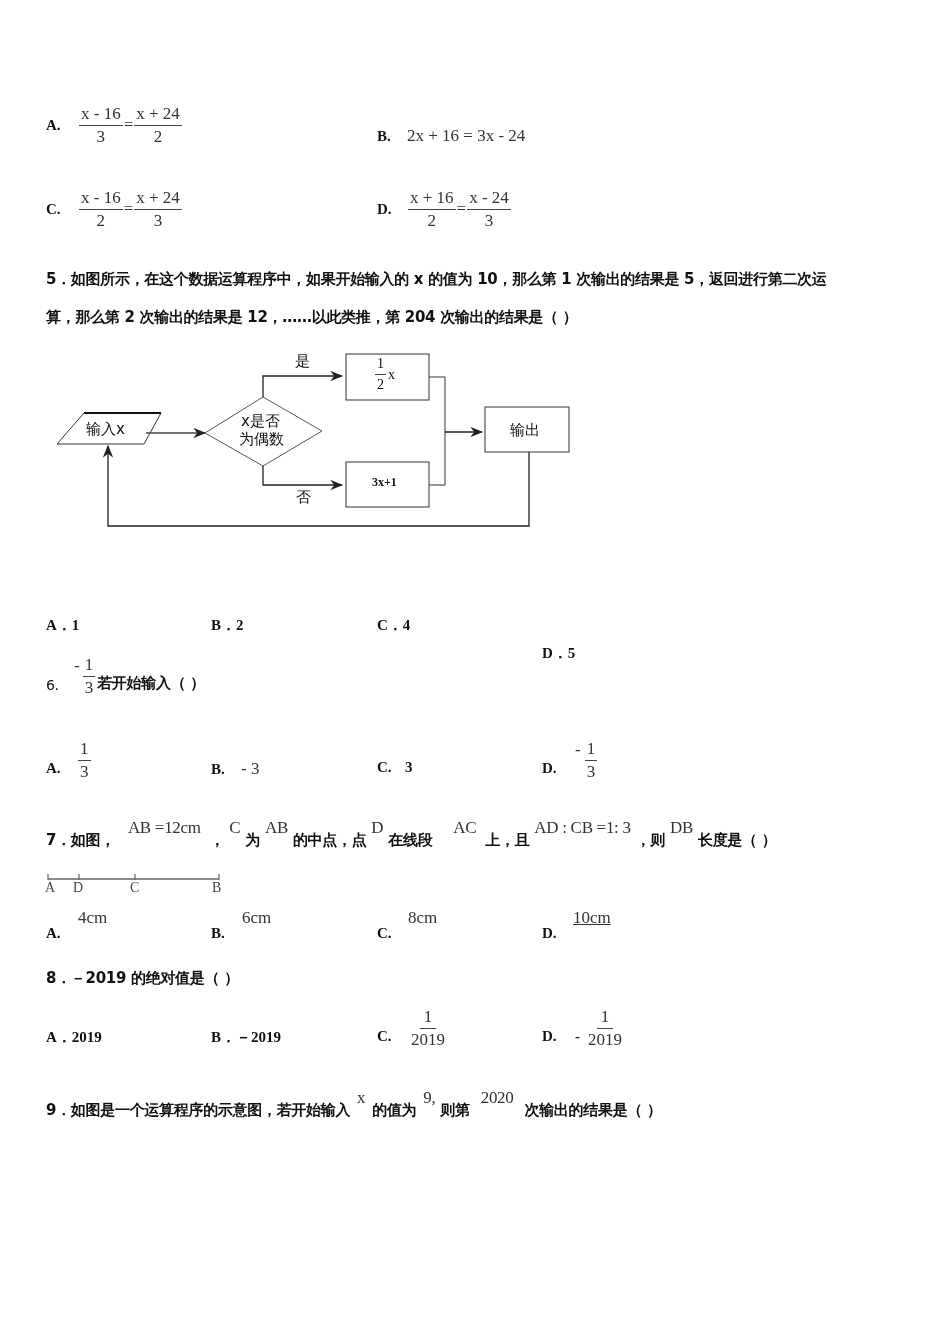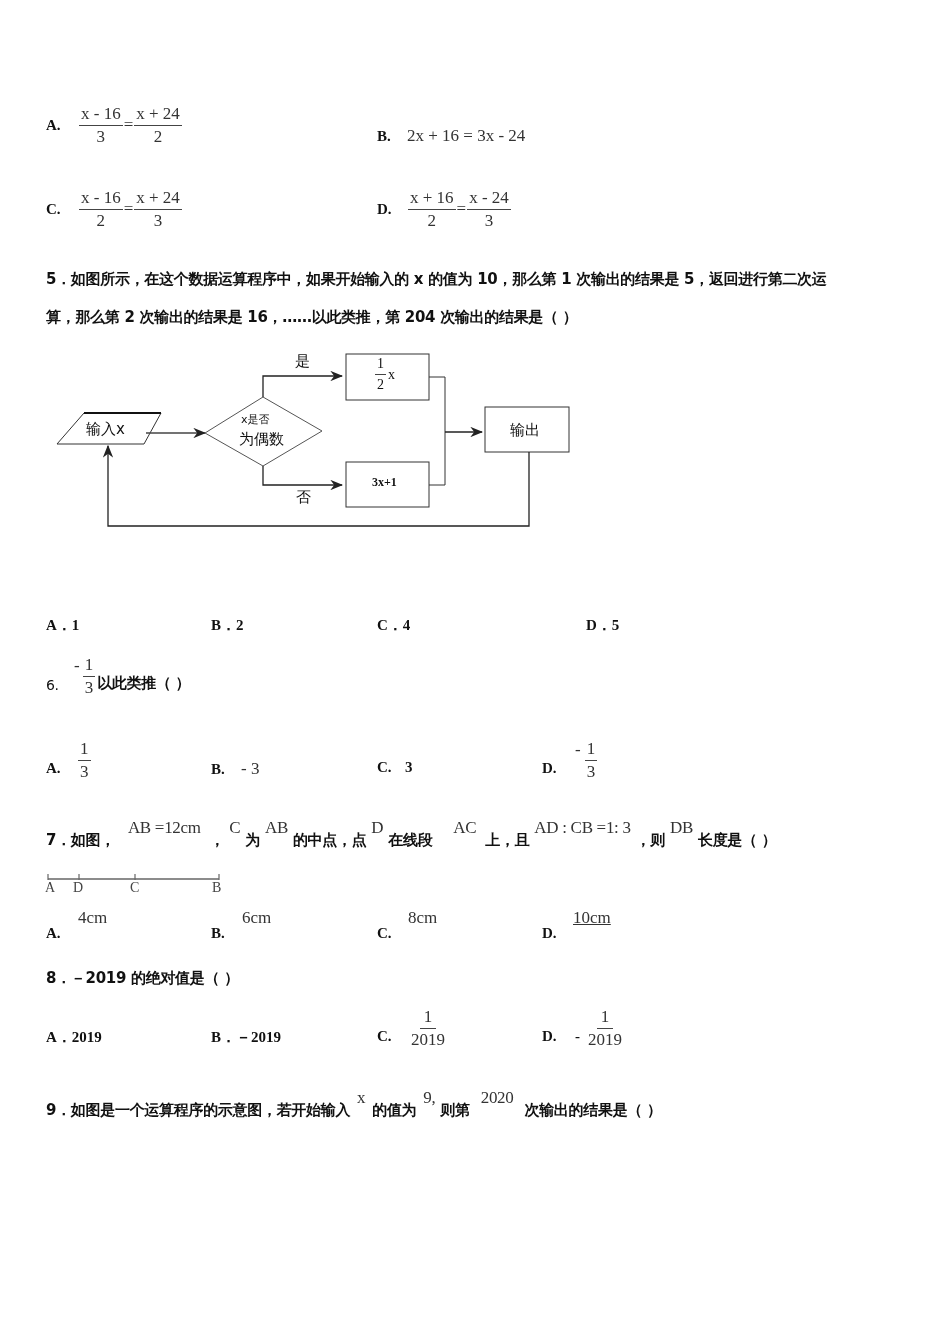--- a/index.html
+++ b/index.html
@@ -57,21 +57,21 @@
     <span class="den">2</span>
   </span>
   <span class="math" style="margin:0 1px;">=</span>
   <span class="math frac">
     <span class="num">x - 24</span>
     <span class="den">3</span>
   </span>
 </div>
 
 <div class="abs q" style="left:46px; top:270px; white-space:nowrap;">5．如图所示，在这个数据运算程序中，如果开始输入的 x 的值为 10，那么第 1 次输出的结果是 5，返回进行第二次运</div>
-<div class="abs q" style="left:46px; top:308px; white-space:nowrap;">算，那么第 2 次输出的结果是 16，……以此类推，第 204 次输出的结果是（  ）</div>
+<div class="abs q" style="left:46px; top:308px; white-space:nowrap;">算，那么第 2 次输出的结果是 12，……以此类推，第 204 次输出的结果是（  ）</div>
 
 <div class="abs" style="left:50px; top:340px; width:530px; height:200px;">
   <svg width="530" height="200" viewBox="0 0 530 200">
     <defs>
       <marker id="arr" markerWidth="10" markerHeight="8" refX="9" refY="4" orient="auto">
         <path d="M0,0 L10,4 L0,8 L3,4 Z" fill="#222"></path>
       </marker>
     </defs>
 
     <polygon points="34,73 111,73 94,104 7,104" fill="#fff" stroke="#333" stroke-width="1"></polygon>
@@ -90,48 +90,48 @@
     <rect x="296" y="122" width="83" height="45" fill="#fff" stroke="#333" stroke-width="1"></rect>
 
     <polyline points="379,37 395,37 395,145 379,145" fill="none" stroke="#333" stroke-width="1"></polyline>
     <line x1="395" y1="92" x2="432" y2="92" stroke="#222" stroke-width="1.3" marker-end="url(#arr)"></line>
 
     <rect x="435" y="67" width="84" height="45" fill="#fff" stroke="#333" stroke-width="1"></rect>
 
     <polyline points="479,112 479,186 58,186 58,106" fill="none" stroke="#222" stroke-width="1.3" marker-end="url(#arr)"></polyline>
   </svg>
   <span class="abs fc-text" style="left:36px; top:80px;text-align:right;">输入x</span>
-  <span class="abs fc-text" style="left:191px; top:72px; font-size:11px;">x是否</span>
+  <span class="abs fc-text" style="left:191px; top:72px; font-size:15px;">x是否</span>
   <span class="abs fc-text" style="left:189px; top:90px; font-size:15px;">为偶数</span>
   <span class="abs fc-text" style="left:245px; top:12px;">是</span>
   <span class="abs fc-text" style="left:246px; top:148px;">否</span>
   <span class="abs" style="left:325px; top:16px; display:flex; align-items:center; font-family:'Liberation Serif',serif; font-size:14px;">
     <span class="frac">
       <span class="num" style="line-height:16px;">1</span>
       <span class="den" style="line-height:16px;">2</span>
     </span>
     <span style="margin-left:2px;">x</span>
   </span>
   <span class="abs" style="left:322px; top:135px; font-family:'Liberation Serif',serif; font-size:12px; font-weight:bold;">3x+1</span>
   <span class="abs fc-text" style="left:460px; top:81px;">输出</span>
 </div>
 
 <div class="abs lbl" style="left:46px; top:616px;"><span>A．</span><span>1</span></div>
 <div class="abs lbl" style="left:211px; top:616px;"><span>B．</span><span>2</span></div>
 <div class="abs lbl" style="left:377px; top:616px;"><span>C．</span><span>4</span></div>
-<div class="abs lbl" style="left:542px; top:616px;margin-left:44px;"><span>D．</span><span>5</span></div>
+<div class="abs lbl" style="left:542px; top:644px;"><span>D．</span><span>5</span></div>
 
 <div class="abs" style="left:46px; top:651px; height:46px; display:flex; align-items:flex-end;">
   <span class="q" style="width:28px; font-weight:normal; font-family:'DejaVu Sans',sans-serif; font-size:14px; padding-bottom:4px;">6.</span>
   <span class="math" style="align-self:center; margin-right:3px; margin-top:-16px;">-</span>
   <span class="math frac">
     <span class="num">1</span>
     <span class="den">3</span>
   </span>
-  <span class="q" style="padding-bottom:4px; margin-left:2px;">以此类推（   ）</span>
+  <span class="q" style="padding-bottom:4px; margin-left:2px;">若开始输入（   ）</span>
 </div>
 
 <div class="abs" style="left:46px; top:735px; height:46px; display:flex; align-items:flex-end;">
   <span class="lbl" style="width:32px; padding-bottom:4px;">A.</span>
   <span class="math frac">
     <span class="num">1</span>
     <span class="den">3</span>
   </span>
 </div>
 <div class="abs" style="left:211px; top:759px; display:flex; align-items:baseline;">

